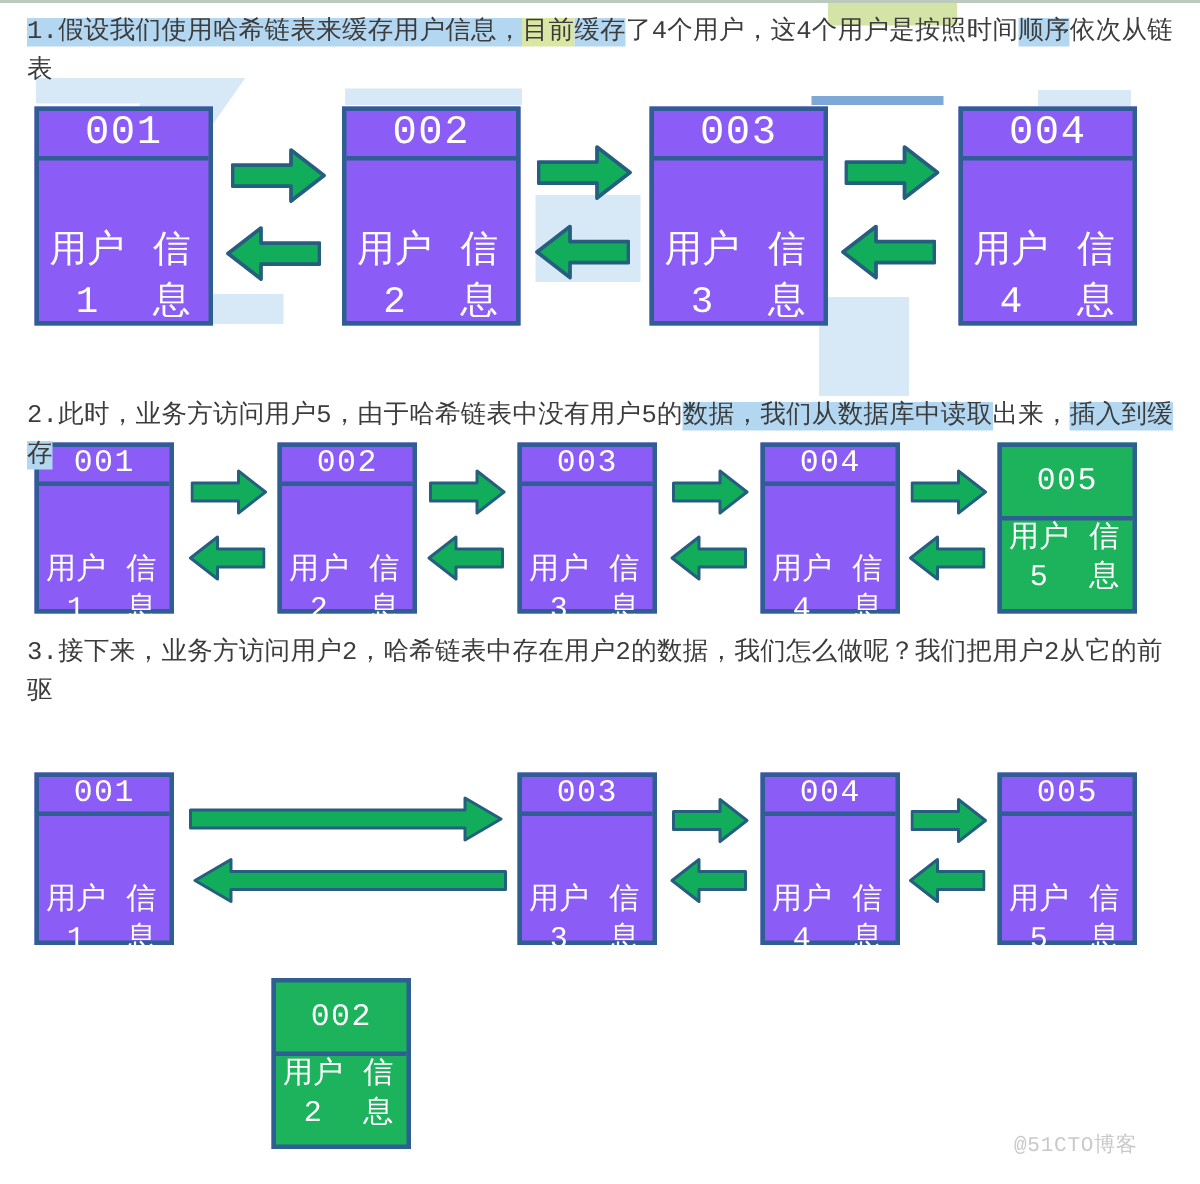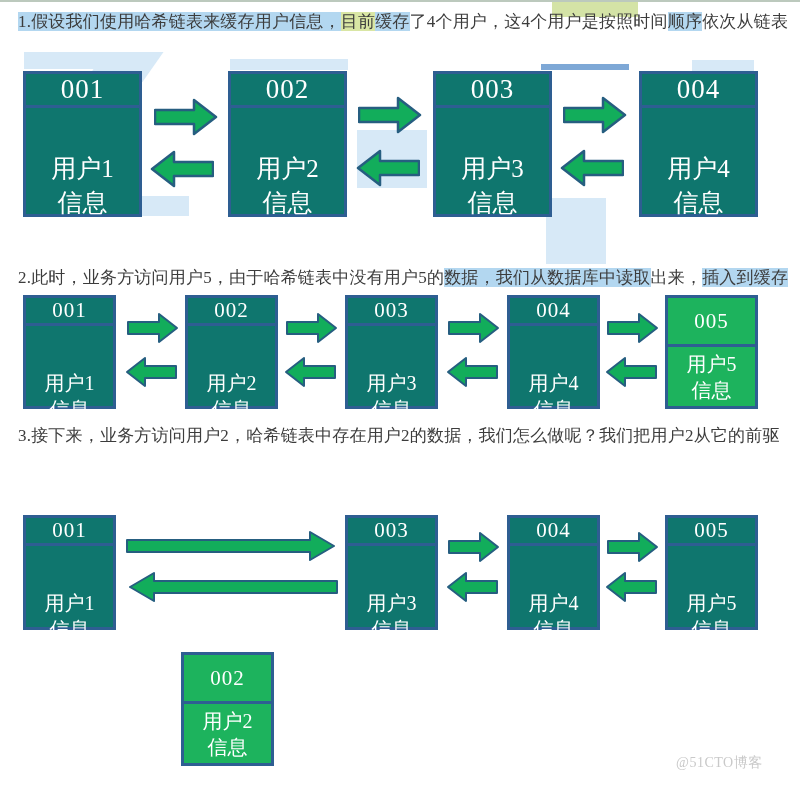--- a/index.html
+++ b/index.html
@@ -1,29 +1,29 @@
 <!DOCTYPE html>
 <html><head>
 <meta charset="utf-8">
 <style>
   html,body{margin:0;padding:0;background:#fff;}
   .canvas{position:relative;width:800px;height:789px;background:#ffffff;overflow:hidden;
-          font-family:Liberation Serif, serif;border-top:2px solid #bcc9bd;box-sizing:border-box;}
+          font-family:Liberation Mono, monospace;border-top:2px solid #bcc9bd;box-sizing:border-box;}
   
   .para{position:absolute;font-size:17px;line-height:26px;color:#3c3c3c;margin:0;z-index:3;letter-spacing:.2px;}
   .para .ln{display:block;}
   .hl-b{background:#b3d7f0;}
   .hl-g{background:#d9e6a4;}
   
   .node{position:absolute;box-sizing:border-box;border:3px solid #2e5e92;display:flex;flex-direction:column;
         color:#fff;text-align:center;z-index:2;}
-  .node.blue{background:#0f766e;gap:44px;}
+  .node.blue{background:#8b5cf6;gap:44px;}
   .node.green{background:#1db35d;}
   .node .key{display:flex;align-items:center;justify-content:center;border-bottom:3px solid #2e5e92;letter-spacing:1px;}
-  .node .body{flex:1;display:flex;flex-direction:column;justify-content:center;}
+  .node .body{flex:1;display:flex;flex-direction:row;justify-content:center;}
   .r1 .key{height:58px;font-size:27px;}
   .r1 .body{font-size:25px;line-height:34px;}
   .r2 .key{height:46px;font-size:21px;}
   .r2 .body{font-size:20px;line-height:26px;}
   
   .ar{position:absolute;z-index:2;}
   .ar.left{transform:scaleX(-1);}
   
   .ghost{position:absolute;z-index:1;background:#d7e9f7;}
   .ghost.greenish{background:#d4e3a6;}

